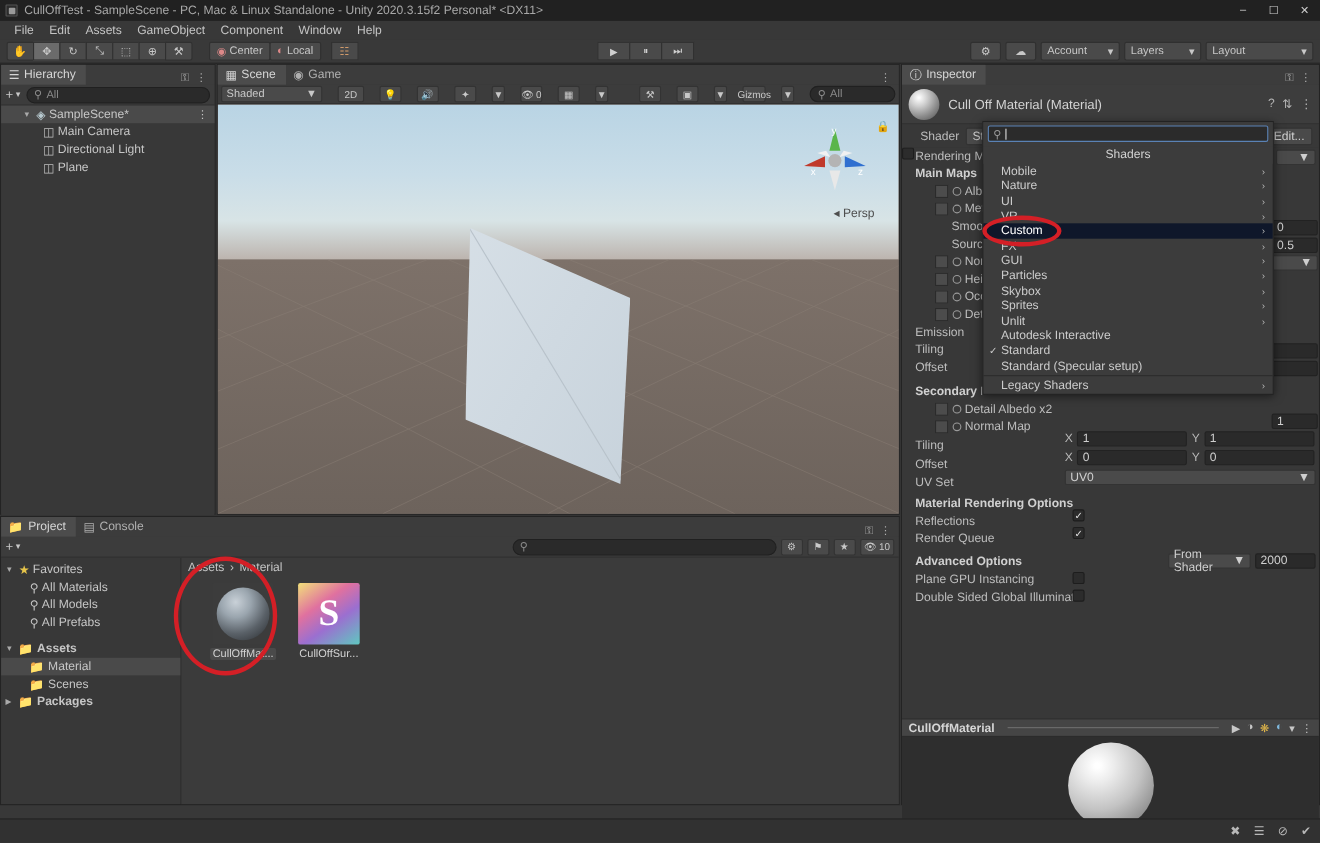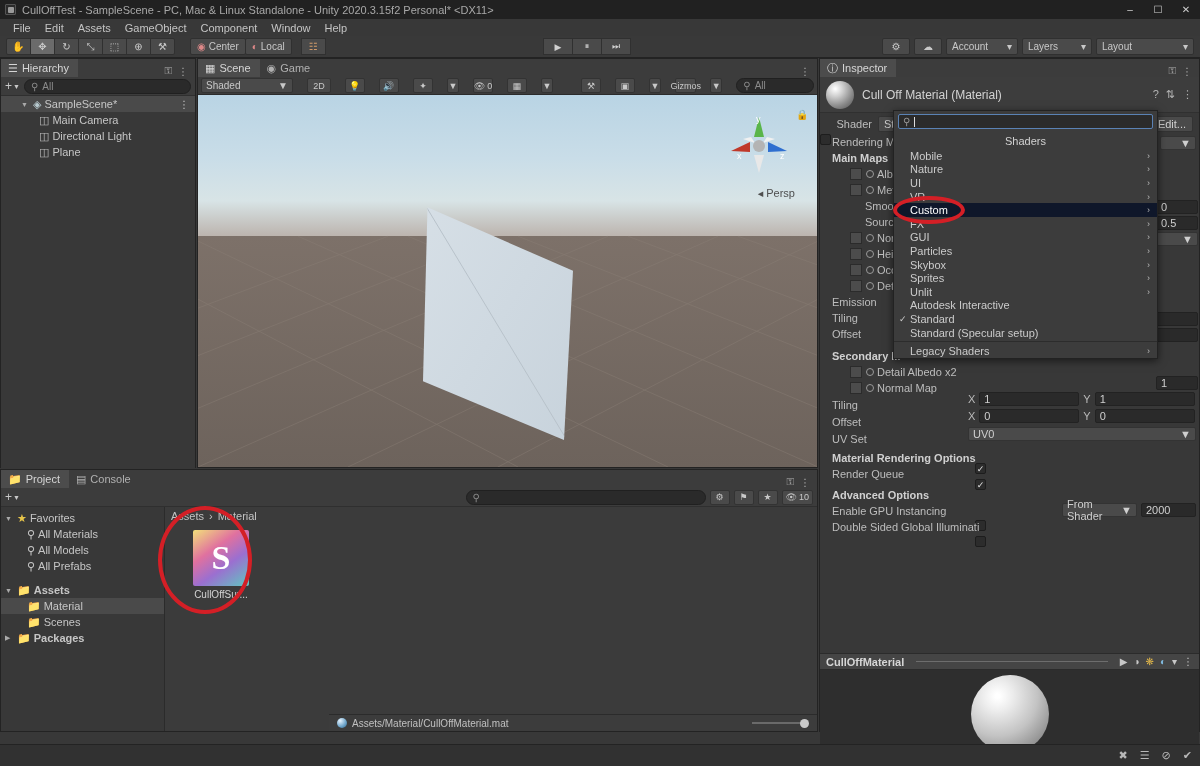--- a/index.html
+++ b/index.html
@@ -586,37 +586,40 @@
         <span>UV0</span>
         <span>▼</span>
       </div>
 
       <div class="prow bold" style="margin-top:3px">
         <span>Material Rendering Options</span>
       </div>
       <div class="chk" style="position:absolute;left:975px;top:0;left:auto;right:auto;margin-left:0;transform:translate(0,0)" hidden=""></div>
       <div class="chk" style="position:absolute;left:155px;top:329px">✓</div>
 
+      <div class="prow">
+        <span>Reflections</span>
+      </div>
       <div class="chk" style="position:absolute;left:155px;top:345px">✓</div>
 
       <div class="prow">
         <span>Render Queue</span>
       </div>
       <div class="prow bold" style="margin-top:5px">
         <span>Advanced Options</span>
       </div>
       <div class="fld-drop" style="left:242px;top:369px;width:75px">
         <span>From Shader</span>
         <span>▼</span>
       </div>
       <div class="fld" style="left:321px;top:369px;width:55px">
         <span>2000</span>
       </div>
       <div class="prow">
-        <span>Enable GPU Instancing</span>
+        <span>Plane GPU Instancing</span>
       </div>
       <div class="chk" style="position:absolute;left:155px;top:386px"></div>
       <div class="prow">
         <span>Double Sided Global Illuminati</span>
       </div>
       <div class="chk" style="position:absolute;left:155px;top:402px"></div>
 
       <div style="position:absolute;left:0;right:0;top:519px;">
         <div class="mat-preview-hdr">
           <span class="mp-title">CullOffMaterial</span>
@@ -781,35 +784,34 @@
         </div>
       </div>
       <div class="proj-content">
         <div class="breadcrumb">
           <span>Assets</span>
           <span>›</span>
           <span>Material</span>
         </div>
         <div class="asset-grid">
           <div class="asset">
+            <div class="asset-icon" style="background:#3c3c3c;display:flex;align-items:center;justify-content:center;">
+              <div style="width:48px;height:48px;border-radius:50%;
+                   background:radial-gradient(circle at 36% 28%, #c9d1d8 0%, #9aa5ae 30%, #5a6168 62%, #26292c 100%);"></div>
+            </div>
+            <div class="asset-label sel">CullOffMat...</div>
+          </div>
+          <div class="asset">
             <div class="asset-icon" style="background:linear-gradient(145deg,#f2e07a 0%, #e0719f 35%, #9b6fd0 62%, #5fc8c0 100%);
                         display:flex;align-items:center;justify-content:center;">
               <span style="font-size:34px;color:#fff;font-weight:bold;font-family:'Liberation Serif',serif;">S</span>
             </div>
             <div class="asset-label">CullOffSur...</div>
           </div>
         </div>
-        <div class="proj-status">
-          <span class="mat-dot"></span>
-          <span>Assets/Material/CullOffMaterial.mat</span>
-          <div class="slider">
-            <div class="slider-track"></div>
-            <div class="slider-knob"></div>
-          </div>
-        </div>
       </div>
     </div>
   </div>
 
   <div class="ellipse" style="left:158px;top:506px;width:94px;height:108px;"></div>
 
   <div class="statusbar">
     <div class="sb-icons">
       <span>✖</span>
       <span>☰</span>

